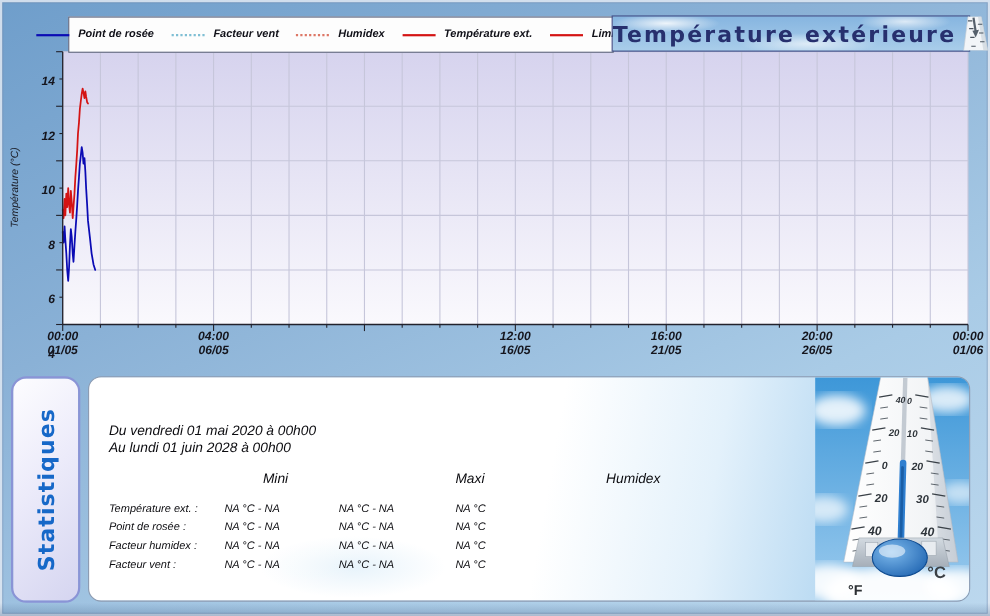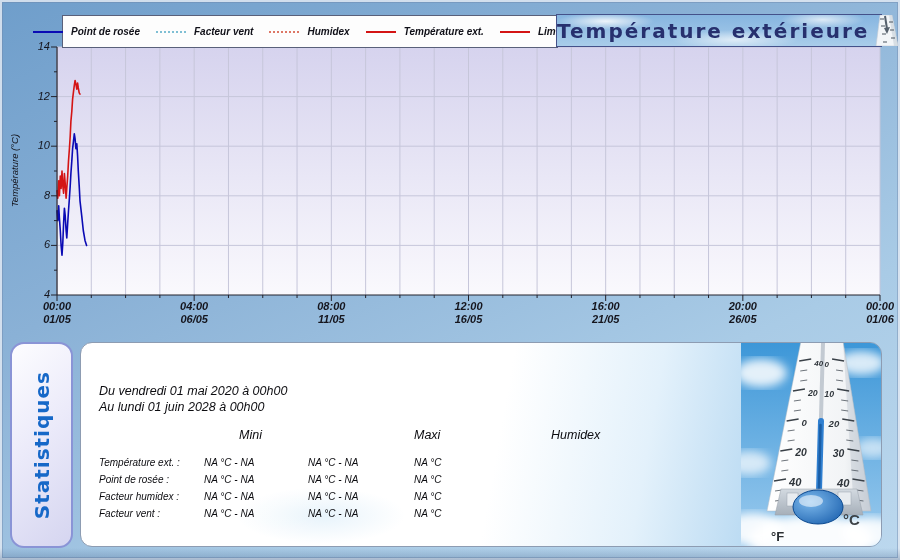--- a/index.html
+++ b/index.html
@@ -20,22 +20,22 @@
     background-image:
       radial-gradient(ellipse 70px 12px at 15% 20%, rgba(255,255,255,.85), transparent 70%),
       radial-gradient(ellipse 90px 14px at 55% 80%, rgba(255,255,255,.65), transparent 70%),
       radial-gradient(ellipse 60px 12px at 82% 15%, rgba(255,255,255,.7), transparent 70%),
       linear-gradient(#86b5e0,#a9cdea);}
   .title-text{flex:1;text-align:center;font-size:20px;font-weight:bold;color:#27306e;
     letter-spacing:2px;font-family:"DejaVu Sans",sans-serif;white-space:nowrap;}
   .title-thermo{width:34px;height:31px;flex:0 0 auto;}
   #chart-svg{position:absolute;left:0;top:0;width:900px;height:330px;}
   #chart-labels{position:absolute;left:0;top:0;width:900px;height:335px;pointer-events:none;}
-  .ylab{position:absolute;left:16px;width:34px;text-align:right;font-style:italic;font-weight:normal;
-    font-size:11px;color:#15151d;}
+  .ylab{position:absolute;left:16px;width:34px;text-align:right;font-style:italic;font-weight:bold;
+    font-size:11px;color:#15151d;margin-top:28px;}
   .xlab{position:absolute;top:300px;width:80px;text-align:center;font-style:italic;font-weight:bold;
     font-size:11px;line-height:13px;color:#15151d;}
   .yaxis-title{position:absolute;left:-46px;top:165px;width:120px;text-align:center;
     transform:rotate(-90deg);font-style:italic;font-size:9.5px;color:#15151d;}
   
   .stats-tab{position:absolute;left:10px;top:342px;width:63px;height:206px;box-sizing:border-box;
     border:2px solid #8a94d6;border-radius:14px;
     background:linear-gradient(135deg,#fdfdff 0%,#ecebfa 45%,#d5d5f0 100%);
     display:flex;align-items:center;justify-content:center;}
   .stats-tab span{writing-mode:vertical-rl;transform:rotate(180deg);font-size:20px;font-weight:bold;
@@ -147,24 +147,20 @@
       <div class="ylab" style="top: 89.6px;">12</div>
       <div class="ylab" style="top: 40px;">14</div>
       <div class="xlab" style="left: 17px;">
         <div>00:00</div>
         <div>01/05</div>
       </div>
       <div class="xlab" style="left: 154.167px;">
         <div>04:00</div>
         <div>06/05</div>
       </div>
-      <div class="xlab" style="left: 291.333px;">
-        <div>08:00</div>
-        <div>11/05</div>
-      </div>
       <div class="xlab" style="left: 428.5px;">
         <div>12:00</div>
         <div>16/05</div>
       </div>
       <div class="xlab" style="left: 565.667px;">
         <div>16:00</div>
         <div>21/05</div>
       </div>
       <div class="xlab" style="left: 702.833px;">
         <div>20:00</div>

